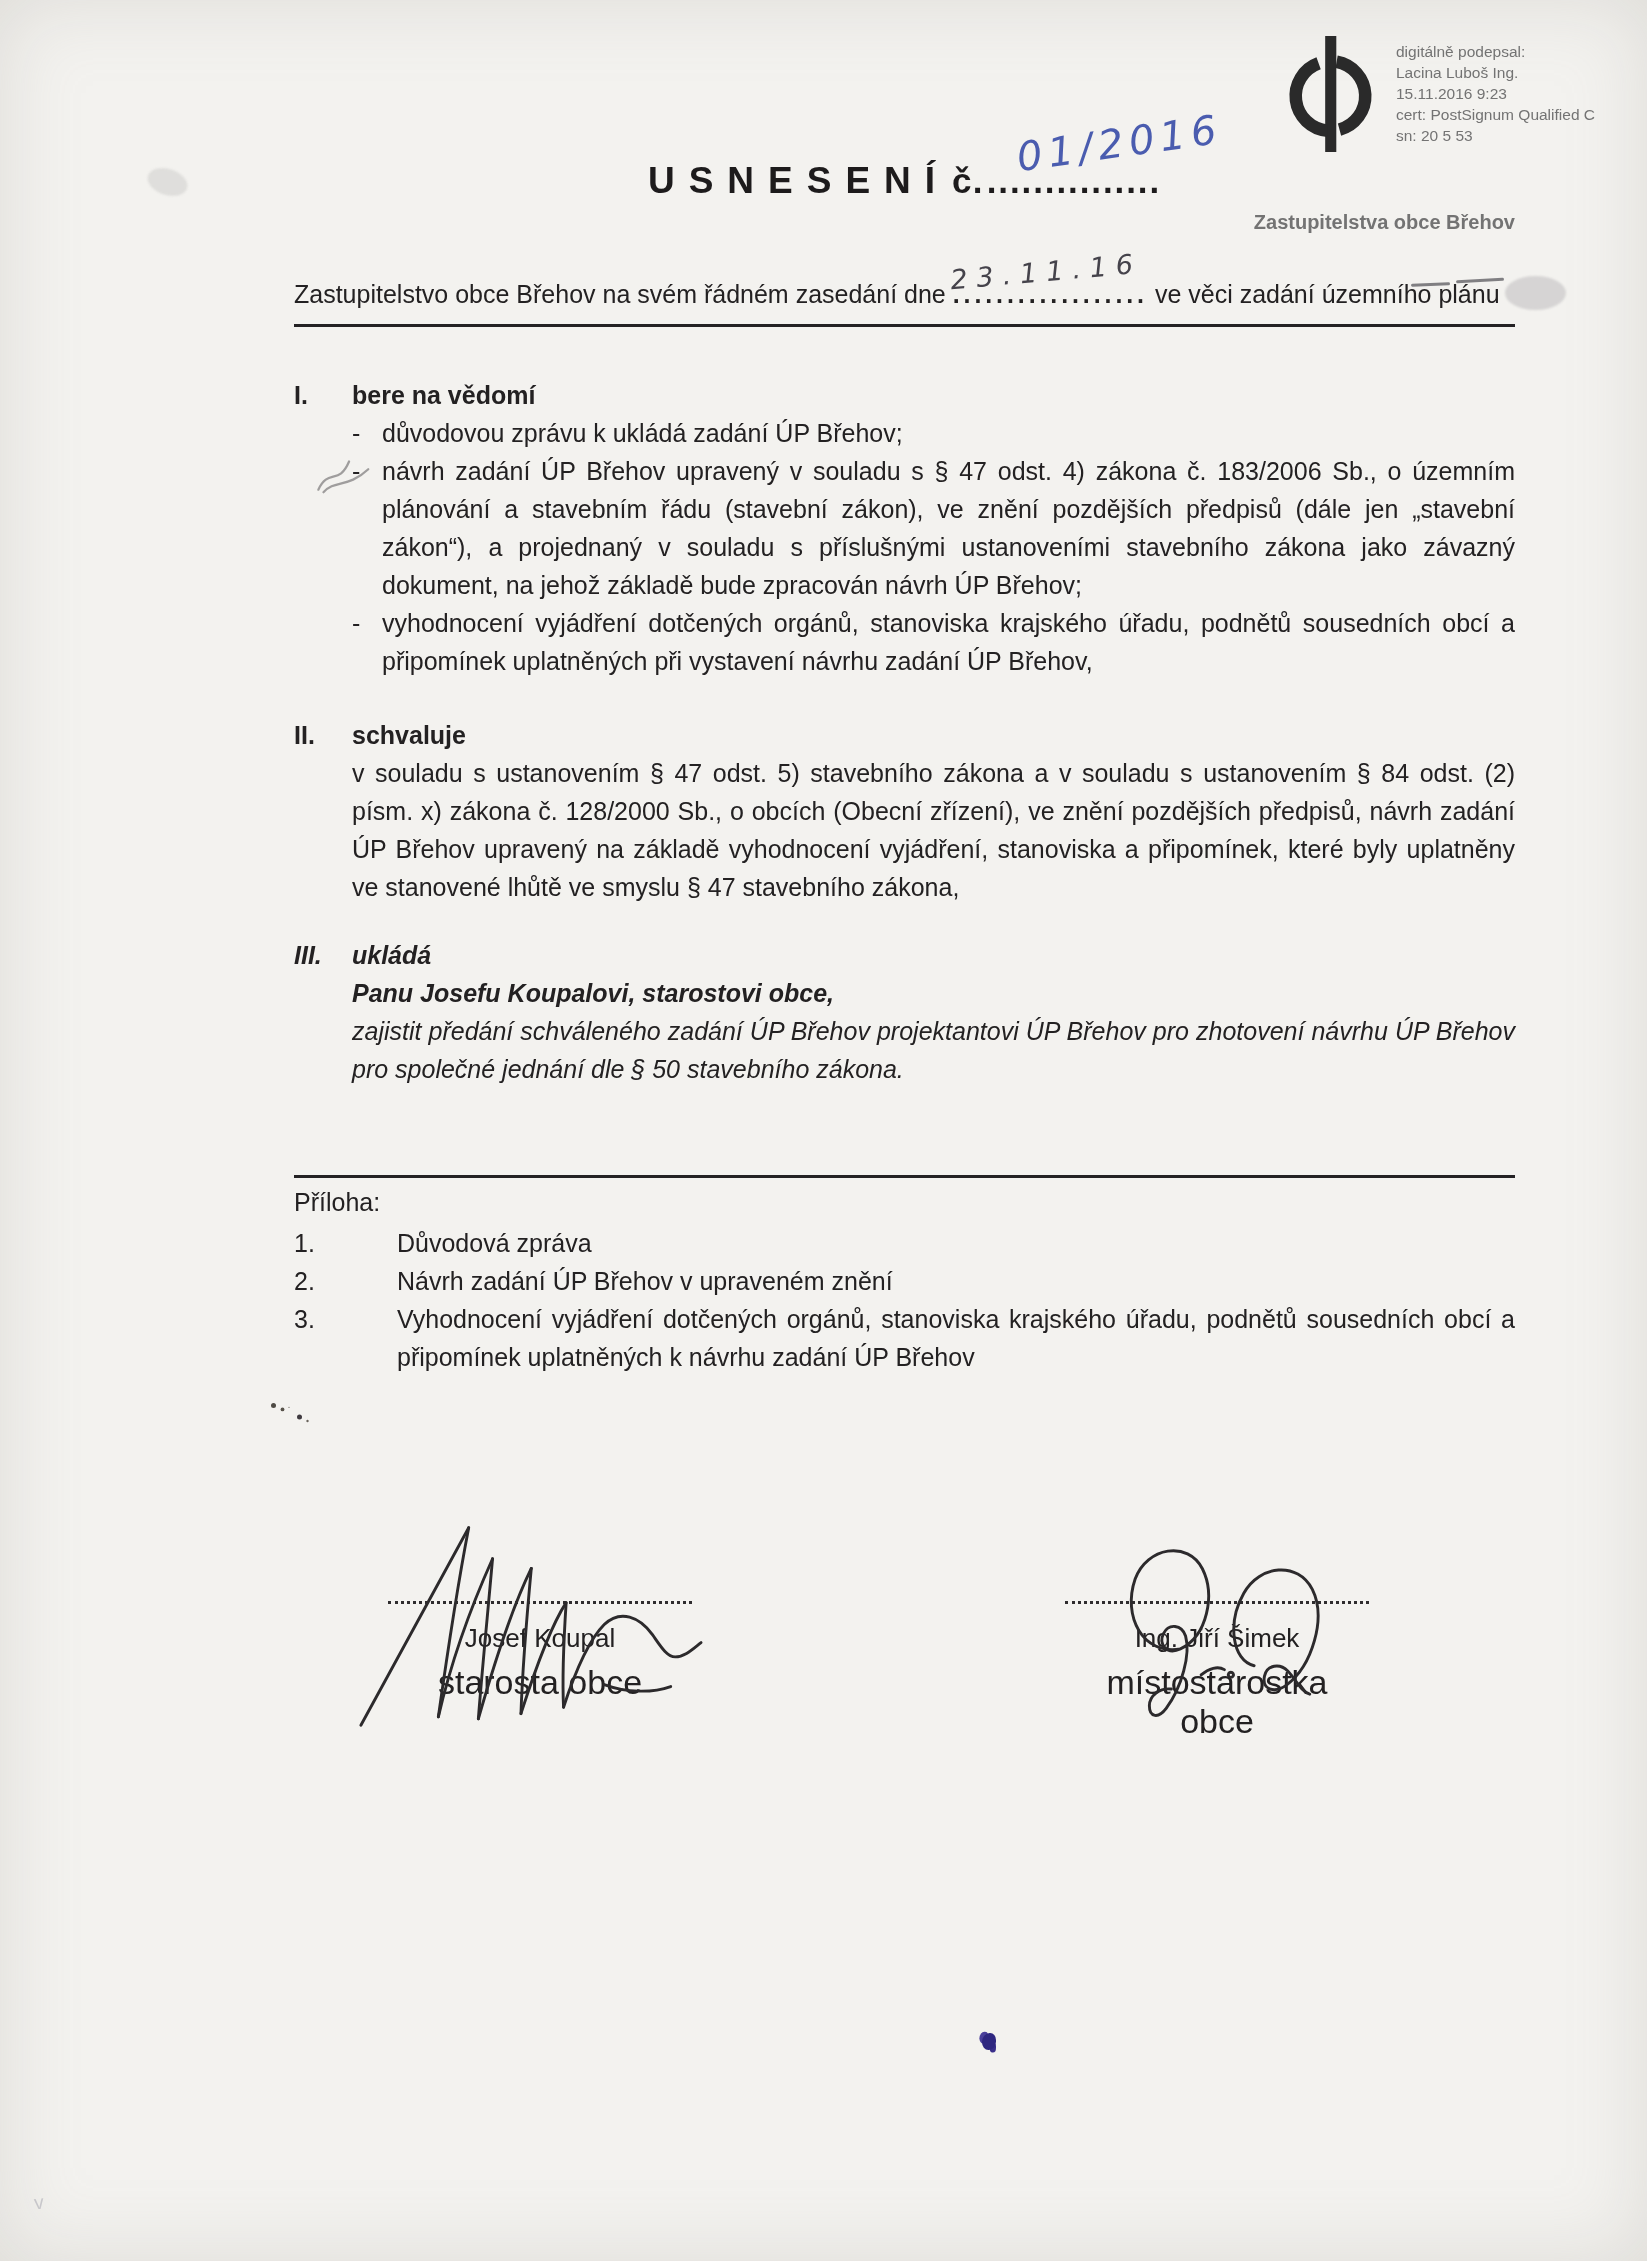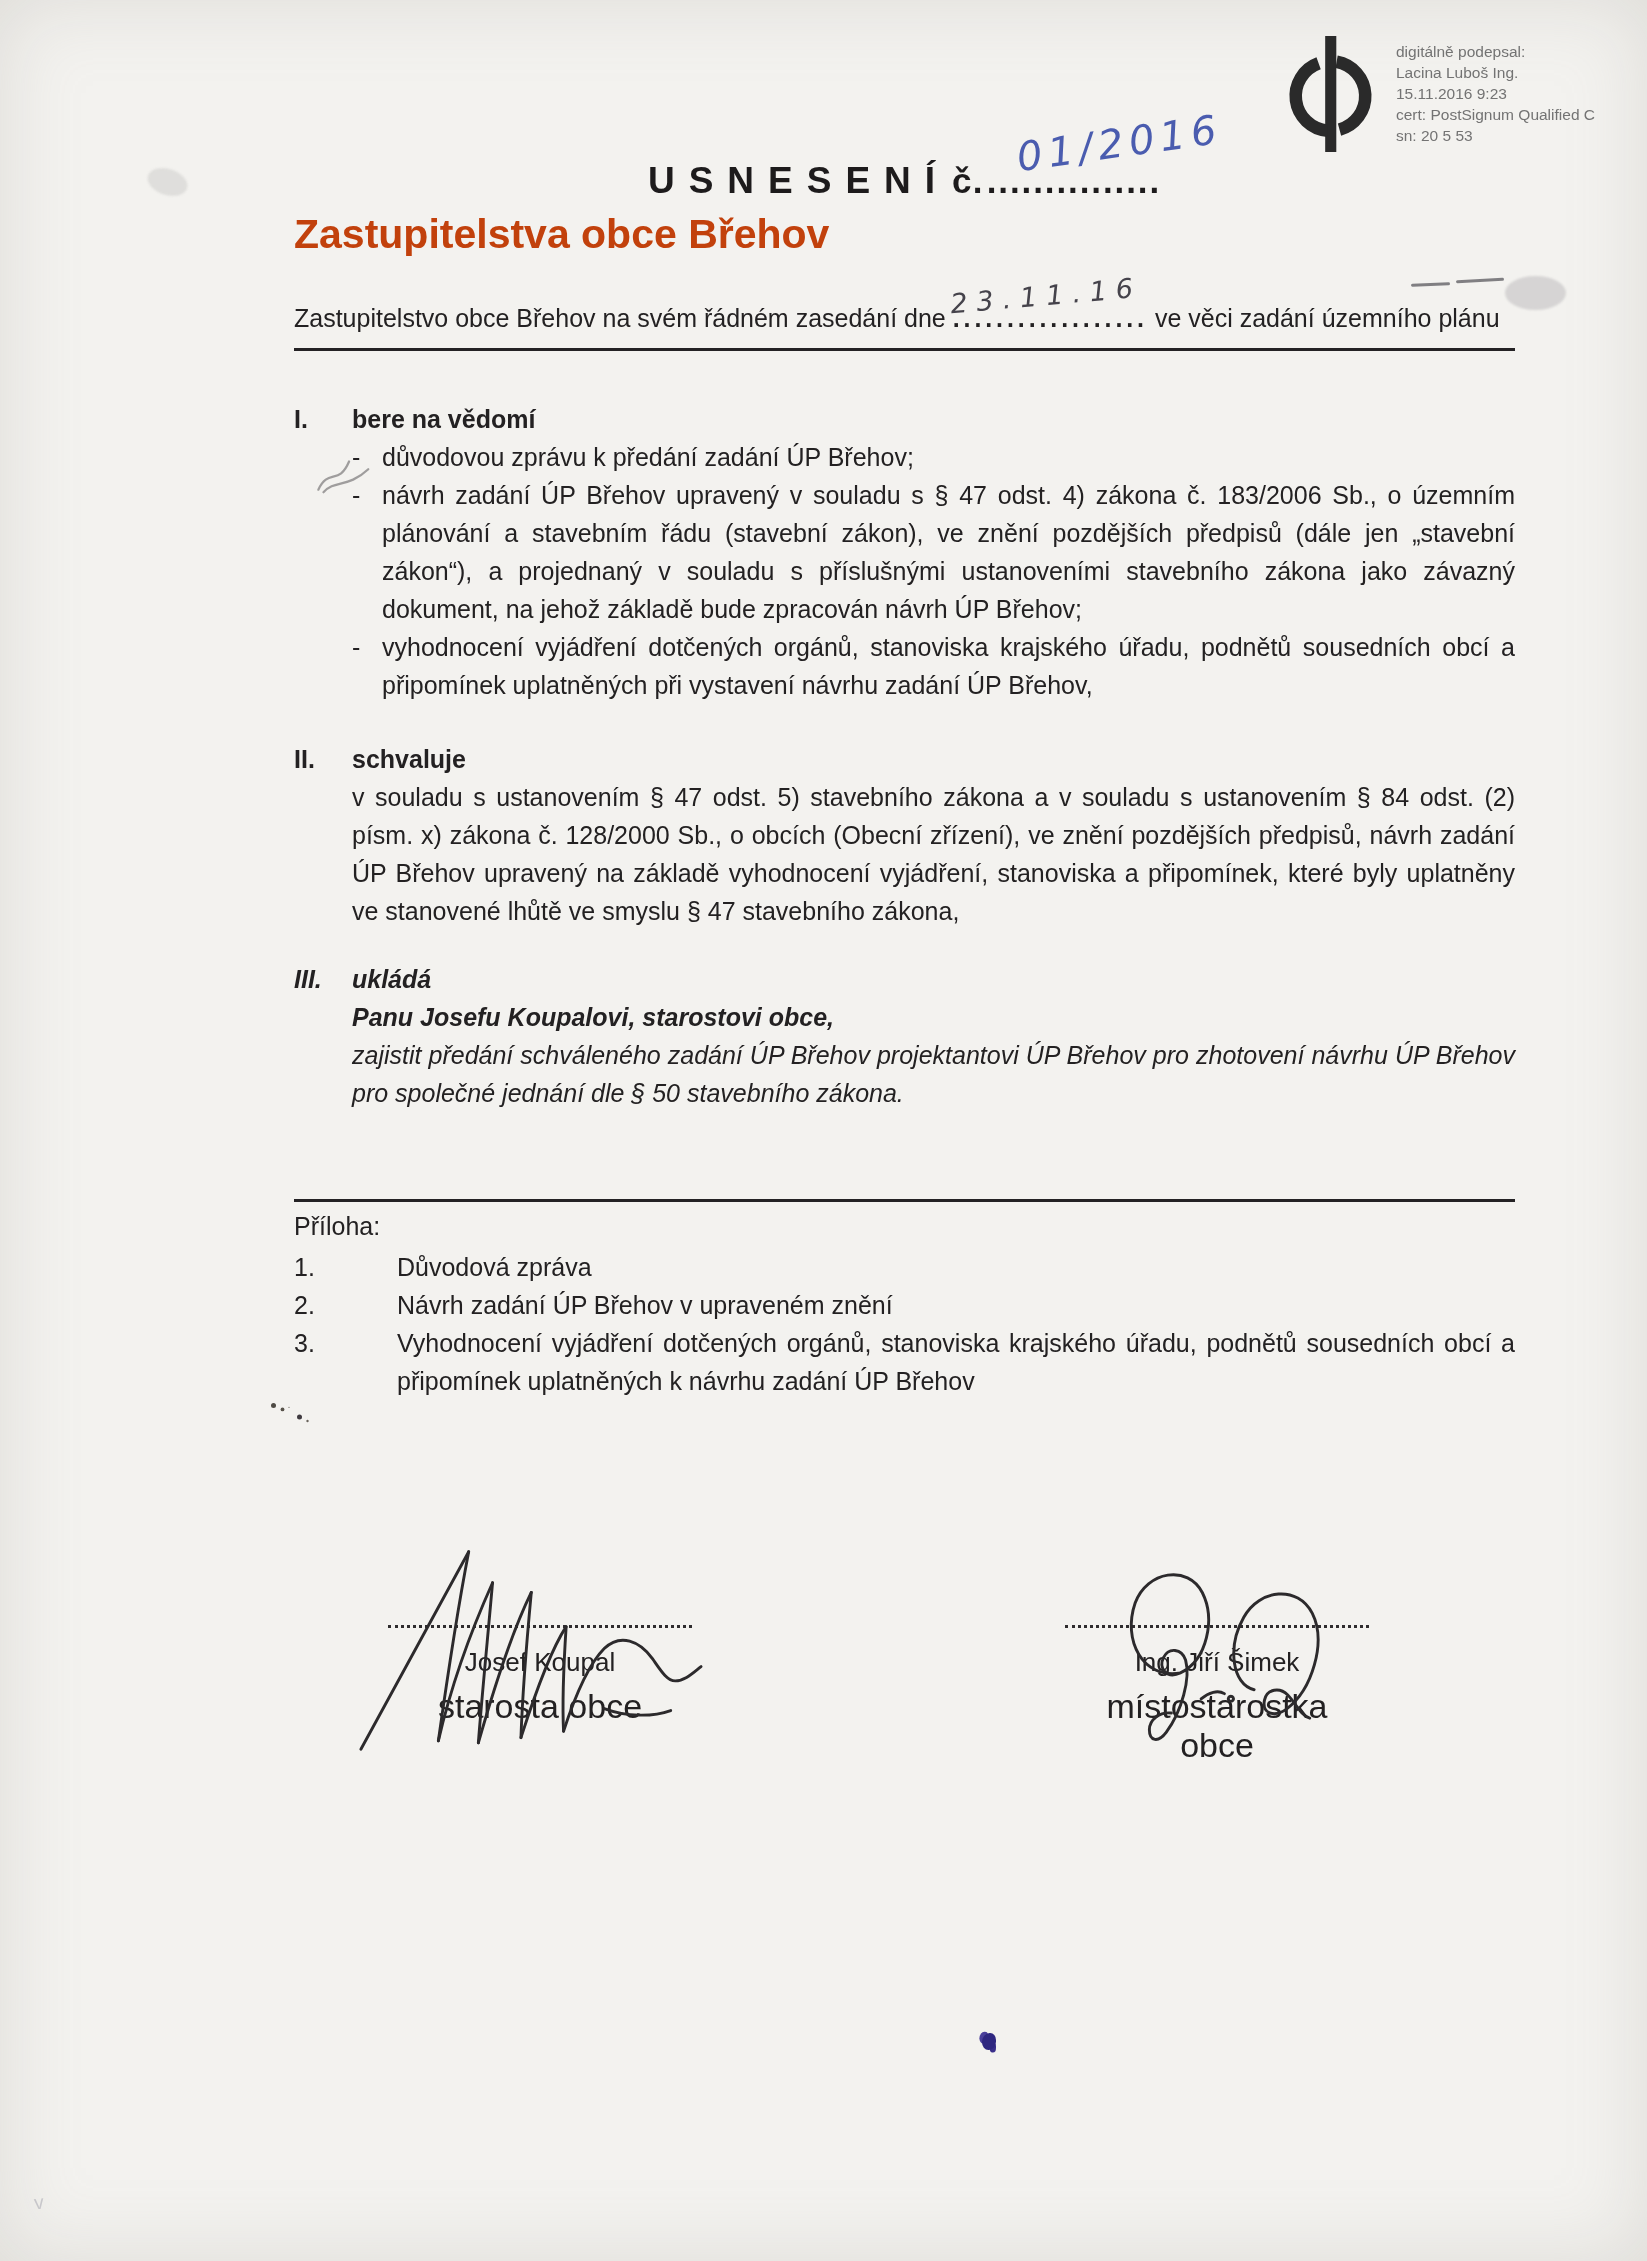--- a/index.html
+++ b/index.html
@@ -21,21 +21,21 @@
   .title-row{position:relative;text-align:center;white-space:nowrap;}
   .title-word{font-size:37px;font-weight:700;letter-spacing:14px;color:#1d1b1c;}
   .title-no{font-size:35px;font-weight:700;letter-spacing:1.3px;color:#1d1b1c;}
   .title-dots{font-size:35px;font-weight:700;letter-spacing:1.9px;color:#1d1b1c;}
   .hand-number{
     position:absolute;left:722px;top:-40px;
     font-family:"DejaVu Sans", sans-serif;
     font-style:italic;font-size:40px;letter-spacing:5.8px;
     color:#4a5caf;transform:rotate(-8deg);font-weight:400;
   }
-  .subtitle{text-align:left;font-size:41px;font-weight:700;margin-top:9px;color:#c2410c;}
+  .subtitle{text-align:right;font-size:20px;font-weight:700;margin-top:9px;color:#737373;}
   .intro{margin-top:40px;font-size:25px;line-height:41px;text-align:justify;}
   .date-slot{position:relative;display:inline-block;white-space:nowrap;}
   .dots{font-weight:700;letter-spacing:3.9px;}
   .hand-date{
     position:absolute;left:-2.6px;top:-23px;
     font-family:"DejaVu Sans", sans-serif;
     font-style:italic;font-size:27px;letter-spacing:9px;
     color:#45434b;transform:rotate(-5deg);white-space:nowrap;
   }
   .rule{border:none;border-top:3.2px solid #242224;margin:9px 0 0 0;width:100%;}
@@ -122,21 +122,21 @@
       <br>
     </div>
     <hr class="rule">
 
     <div class="section sec1">
       <div class="sec-numeral">I.</div>
       <div class="sec-body">
         <div class="sec-heading">bere na vědomí</div>
         <div class="dash-item">
           <span>-</span>
-          <span class="item-text">důvodovou zprávu k předání zadání ÚP Břehov;</span>
+          <span class="item-text">důvodovou zprávu k ukládá zadání ÚP Břehov;</span>
         </div>
         <div class="dash-item">
           <span>-</span>
           <span class="item-text">návrh zadání ÚP Břehov upravený v souladu s § 47 odst. 4) zákona č. 183/2006 Sb., o územním plánování a stavebním řádu (stavební zákon), ve znění pozdějších předpisů (dále jen „stavební zákon“), a projednaný v souladu s příslušnými ustanoveními stavebního zákona jako závazný dokument, na jehož základě bude zpracován návrh ÚP Břehov;</span>
         </div>
         <div class="dash-item">
           <span>-</span>
           <span class="item-text">vyhodnocení vyjádření dotčených orgánů, stanoviska krajského úřadu, podnětů sousedních obcí a připomínek uplatněných při vystavení návrhu zadání ÚP Břehov,</span>
         </div>
       </div>

